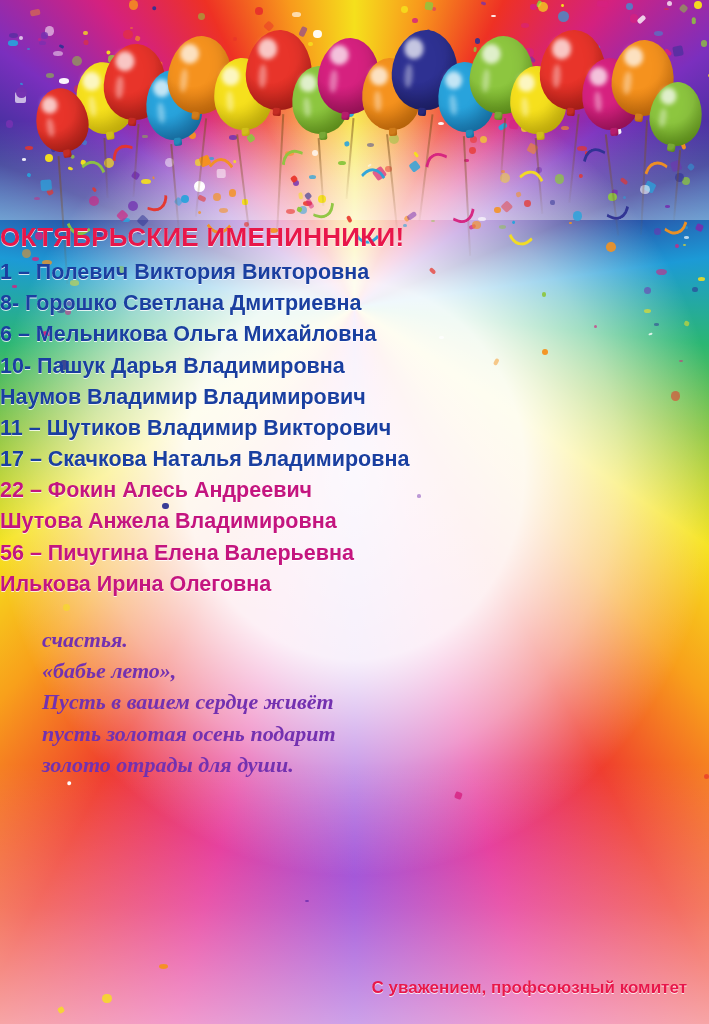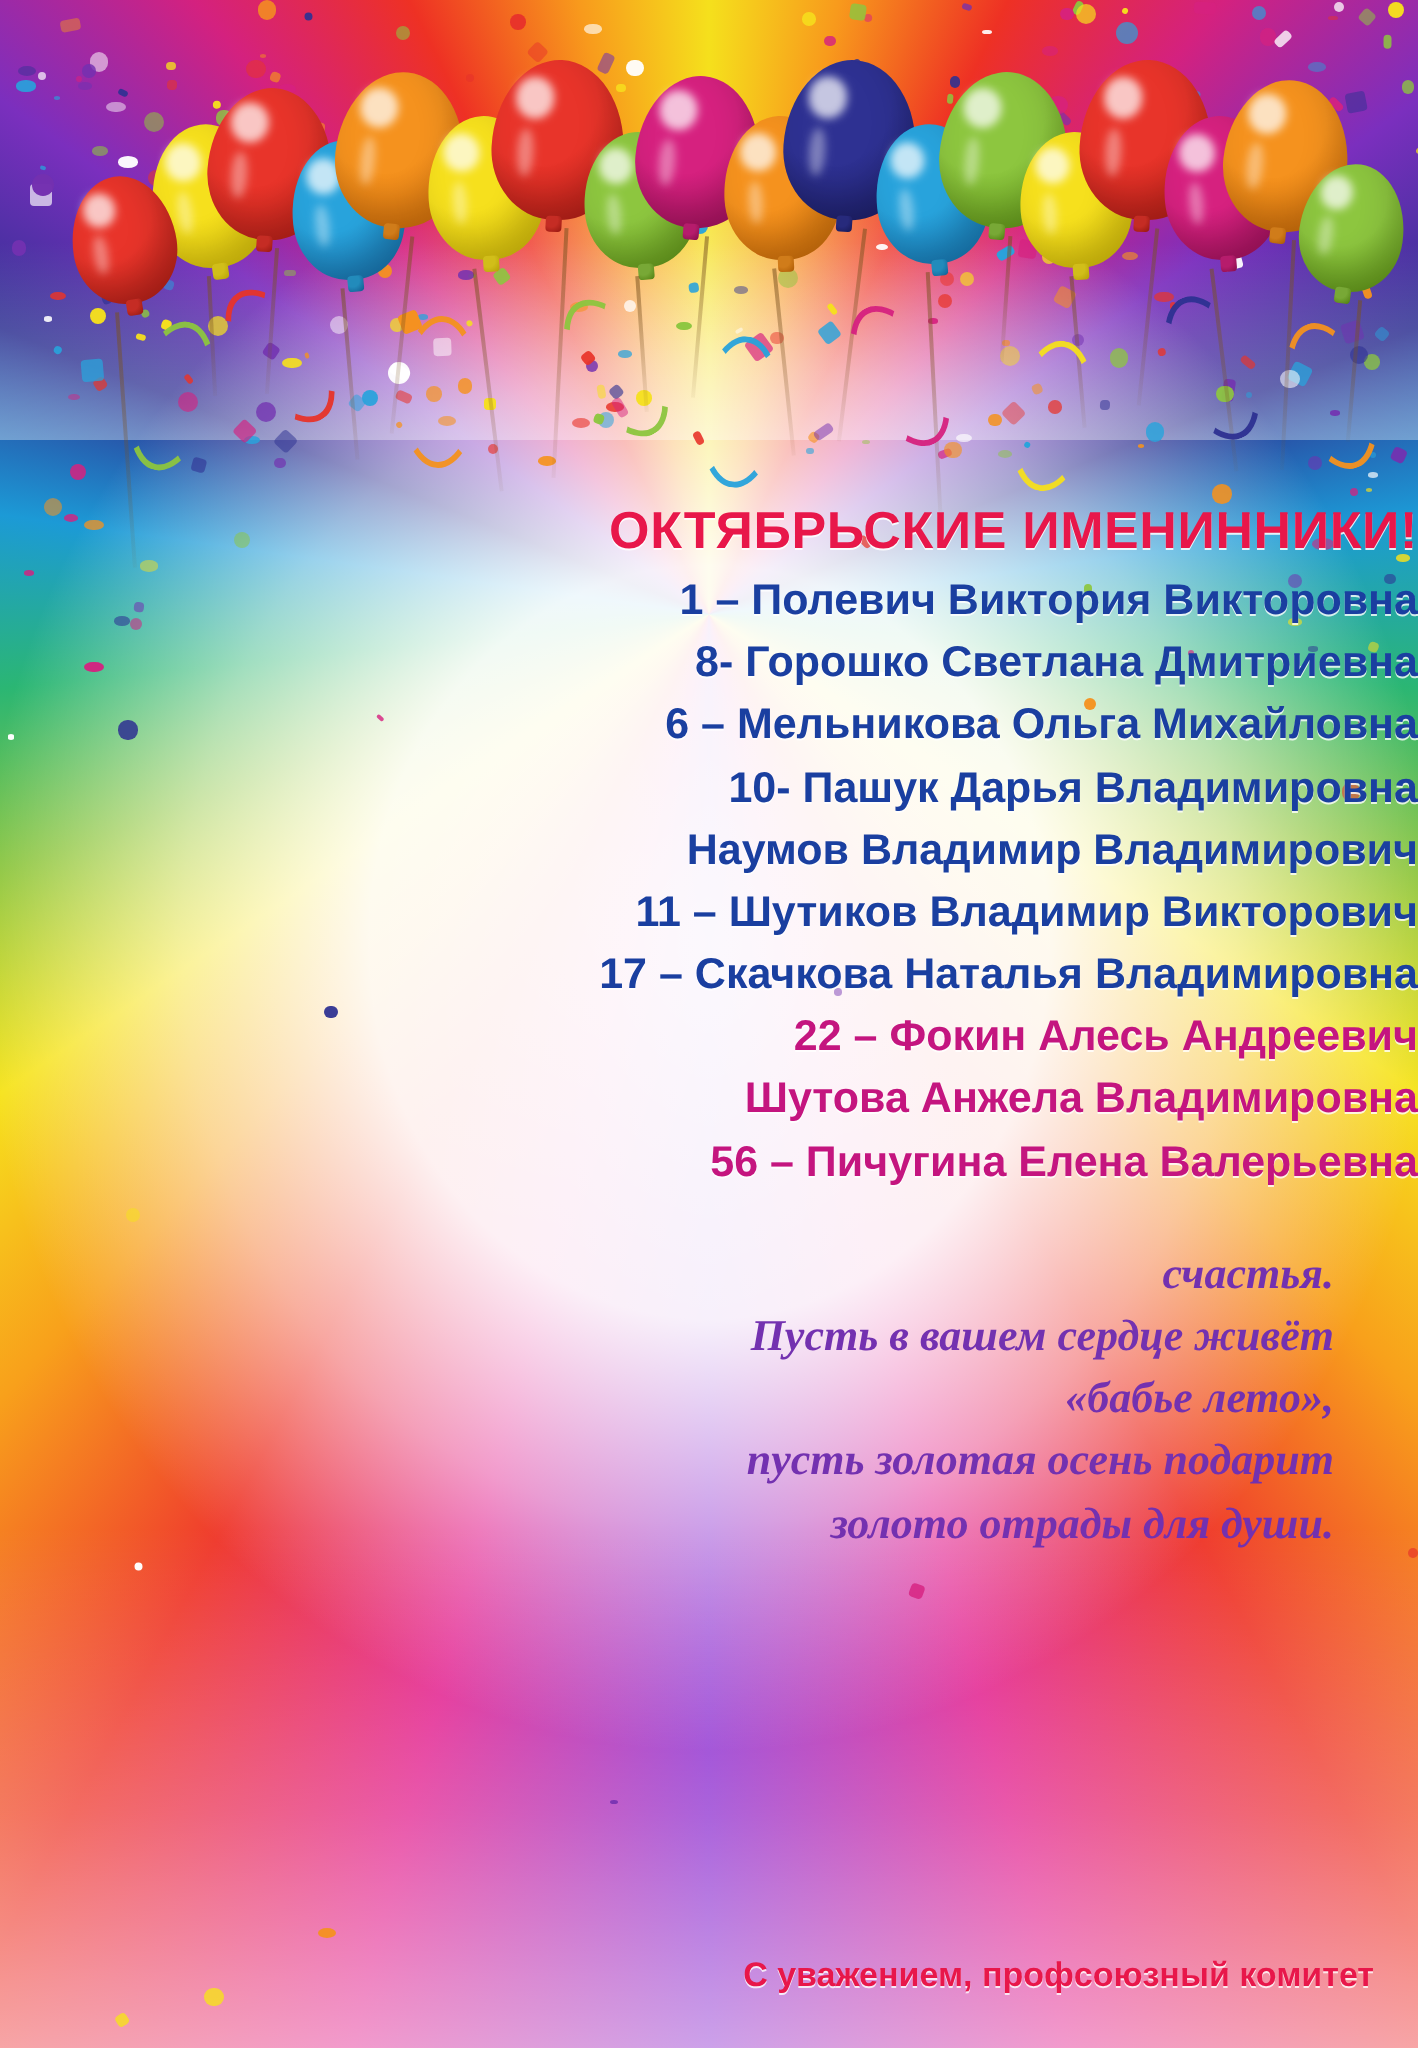--- a/index.html
+++ b/index.html
@@ -140,22 +140,21 @@
     border-color: transparent;
     border-radius: 50%;
     opacity: 0.95;
   }
 
   
   .content {
     position: absolute;
     left: 0; right: 0;
     top: 222px;
-    text-align: right;
-    margin-top: 28px;
+    text-align: left;
   }
   .title {
     font-size: 26px;
     font-weight: bold;
     color: #e8174a;
     letter-spacing: 0.3px;
     text-shadow: 0 1px 0 rgba(255,255,255,0.85);
     margin-bottom: 4px;
   }
   .names {
@@ -624,25 +623,26 @@
         <div class="name-line" style="color: rgb(26, 63, 160);">1 – Полевич Виктория Викторовна</div>
         <div class="name-line" style="color: rgb(26, 63, 160);">8- Горошко Светлана Дмитриевна</div>
         <div class="name-line" style="color: rgb(26, 63, 160);">6 – Мельникова Ольга Михайловна</div>
         <div class="name-line" style="color: rgb(26, 63, 160);">10- Пашук Дарья Владимировна</div>
         <div class="name-line" style="color: rgb(26, 63, 160);">Наумов Владимир Владимирович</div>
         <div class="name-line" style="color: rgb(26, 63, 160);">11 – Шутиков Владимир Викторович</div>
         <div class="name-line" style="color: rgb(26, 63, 160);">17 – Скачкова Наталья Владимировна</div>
         <div class="name-line" style="color: rgb(196, 21, 127);">22 – Фокин Алесь Андреевич</div>
         <div class="name-line" style="color: rgb(196, 21, 127);">Шутова Анжела Владимировна</div>
         <div class="name-line" style="color: rgb(196, 21, 127);">56 – Пичугина Елена Валерьевна</div>
+        <div class="name-line" style="color: rgb(196, 21, 127);">Илькова Ирина Олеговна</div>
       </div>
 
     <div class="wish">
       <p class="blk">счастья.</p>
+      <p class="blk">«бабье лето»,</p>
       <p class="blk">Пусть в вашем сердце живёт</p>
-      <p class="blk">«бабье лето»,</p>
       <p class="blk">пусть золотая осень подарит</p>
       <p class="blk">золото отрады для души.</p>
     </div>
   </div>
 
   <div class="signature">С уважением, профсоюзный комитет</div>
 </div>
 
 </body></html>

